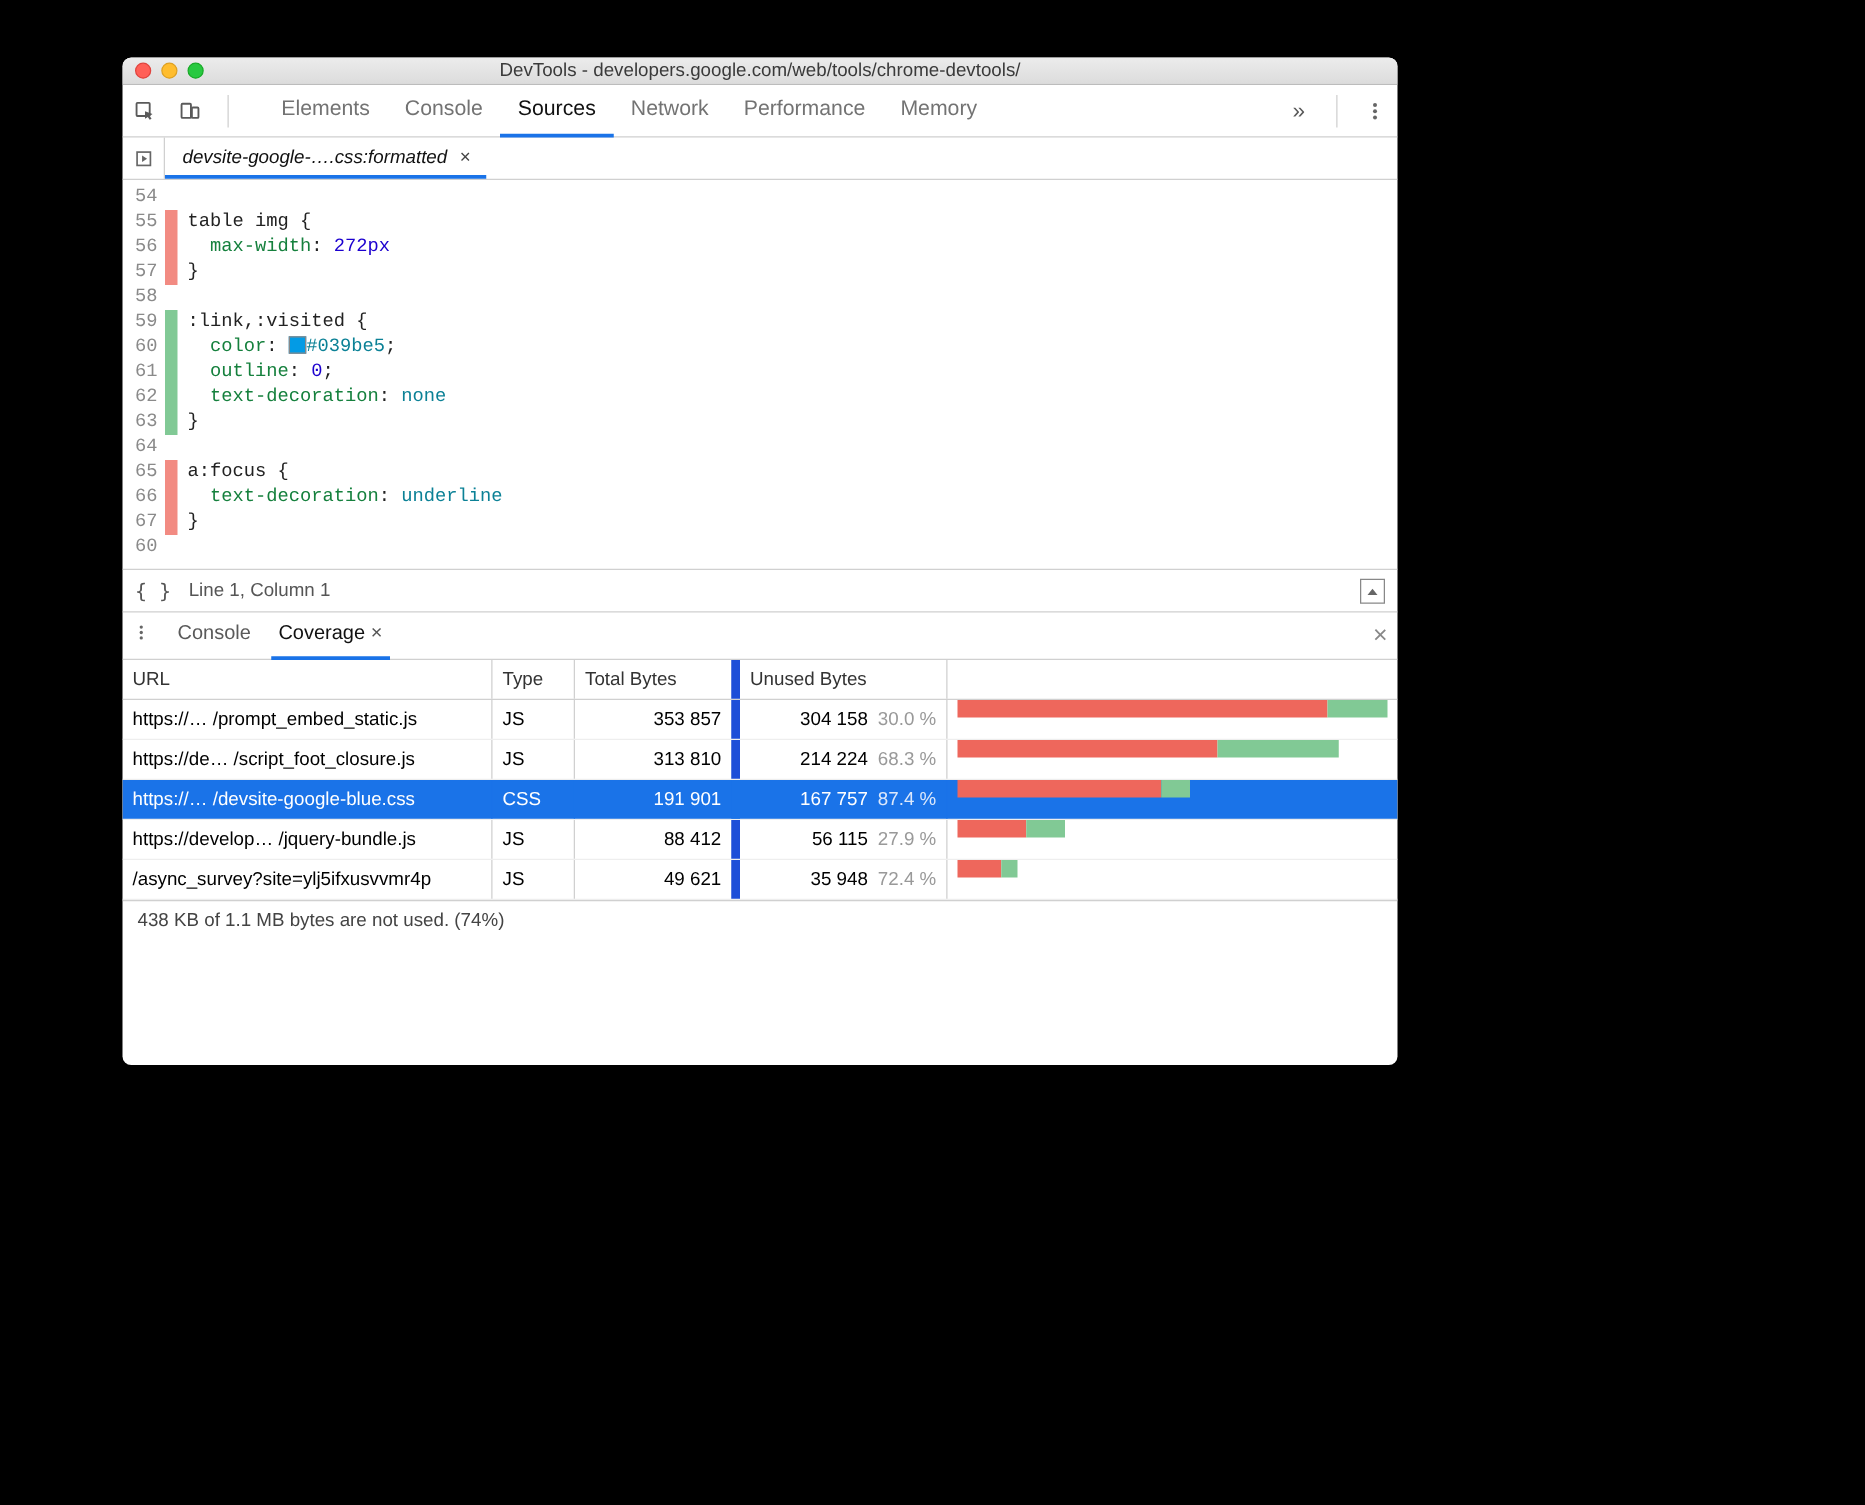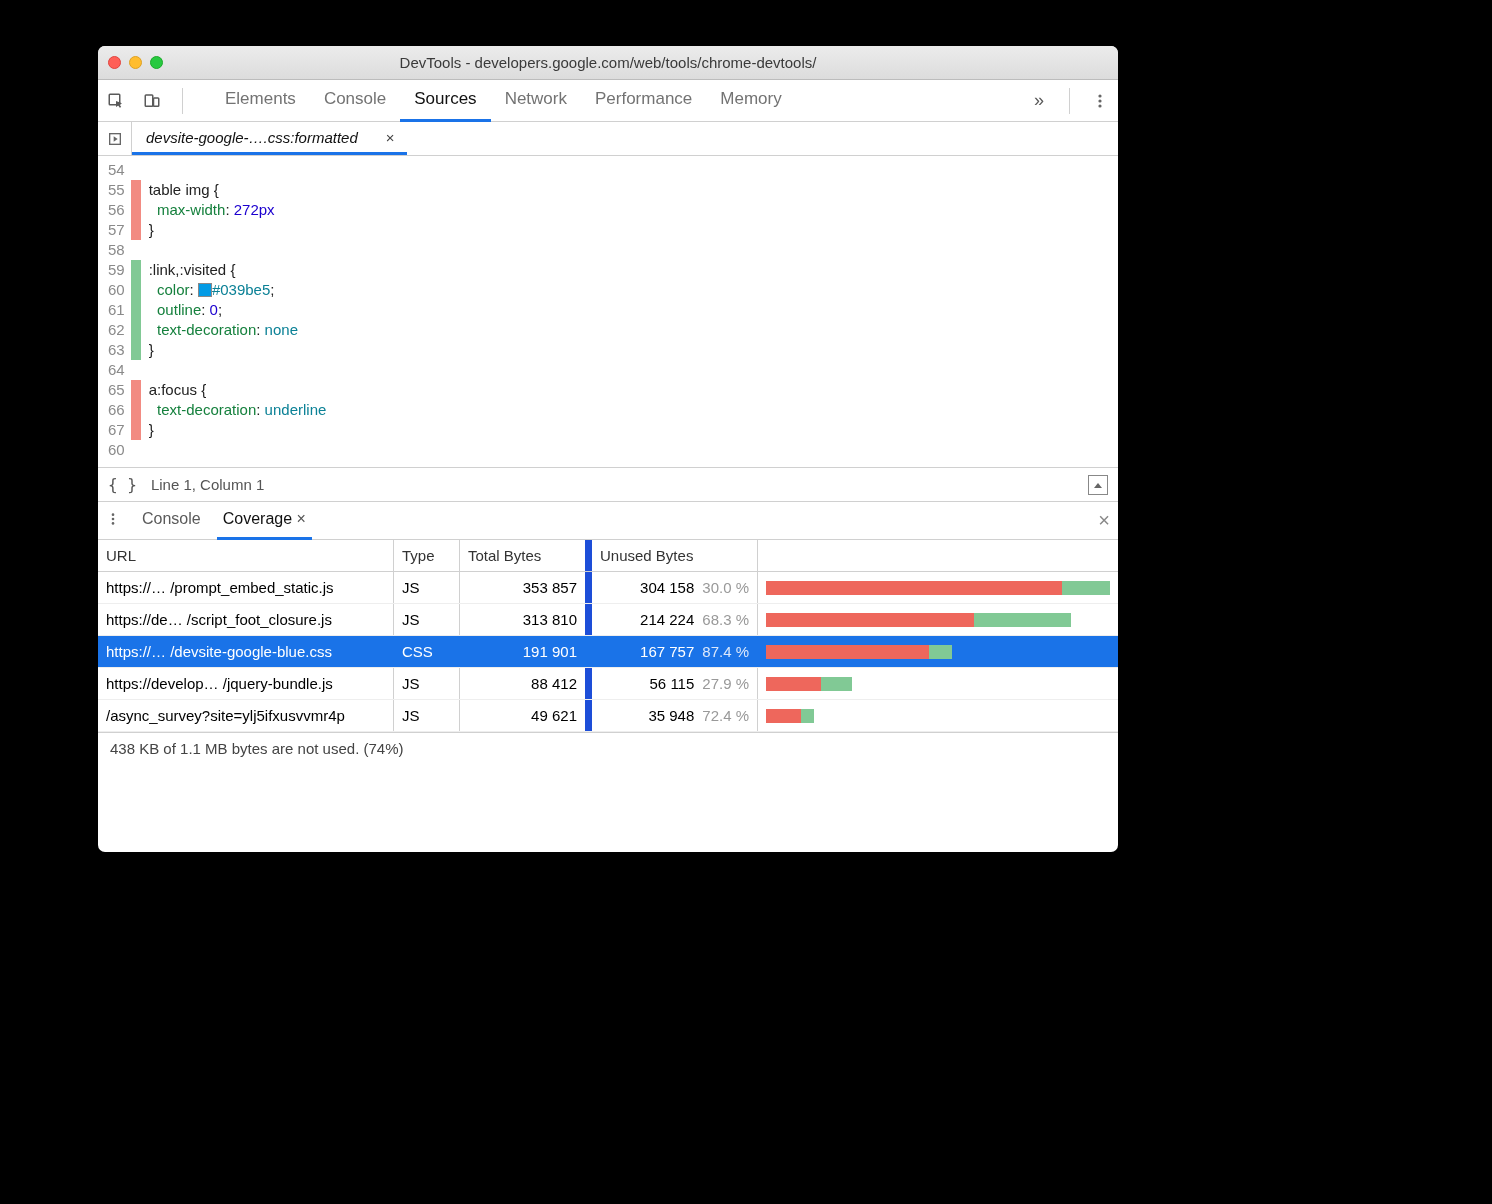--- a/index.html
+++ b/index.html
@@ -19,21 +19,21 @@
     height: 806px;
     background: #fff;
     border-radius: 7px;
     box-shadow: 0 20px 60px rgba(0,0,0,0.6);
     overflow: hidden;
     display: flex;
     flex-direction: column;
   }
   
   .titlebar {
-    height: 34px;
+    height: 22px;
     background: linear-gradient(#ececec, #dcdcdc);
     border-bottom: 1px solid #bcbcbc;
     display: flex;
     align-items: center;
     padding: 0 10px;
     gap: 8px;
     position: relative;
   }
   .traffic { display: flex; gap: 8px; }
   .dot { width: 13px; height: 13px; border-radius: 50%; }
@@ -73,32 +73,32 @@
   }
   .file-tab-row .nav-box {
     width: 34px; height:100%;
     display:flex;align-items:center;justify-content:center;
     border-right:1px solid #d0d0d0;
   }
   .file-tab-row .nav-box svg { width:16px;height:16px; color:#666;}
   .file-tab {
     height:100%;
     padding: 0 12px 0 14px;
-    display:flex;align-items:center;gap:28px;
+    display:flex;align-items:center;gap:10px;
     border-bottom:3px solid #1a73e8;
     color:#111;
     font-style: italic;
   }
   .file-tab .close { font-style: normal; color:#444; cursor:pointer; }
 
   
   .code-pane {
     flex: 0 0 312px;
     display:flex;
-    font-family: Liberation Sans, sans-serif;
+    font-family: Liberation Mono, monospace;
     font-size: 15px;
     line-height: 20px;
     overflow:hidden;
     border-bottom:1px solid #d0d0d0;
     position:relative;
   }
   .gutter {
     text-align:right;
     color:#8a8a8a;
     padding: 4px 6px 0 10px;
@@ -154,21 +154,21 @@
     color:#555;
   }
   .rec-dot { width:16px;height:16px;border-radius:50%; background:#d93025; box-shadow:0 0 0 2px #fbd6d3; }
   .cov-toolbar svg { width:18px;height:18px; color:#888; }
   .vsep { width:1px;height:22px;background:#d0d0d0; }
   .url-filter { color:#999; font-style:italic; flex:0 0 180px; }
   .chk { width:16px;height:16px;border:1.5px solid #aaa;border-radius:3px; }
 
   
   .cov-table { flex:1; display:flex; flex-direction:column; font-size:15px; }
-  .cov-head, .cov-row { display:flex; align-items:center; height:32px; }
+  .cov-head, .cov-row { display:flex; align-items:flex-start; height:32px; }
   .cov-head { border-bottom:1px solid #d0d0d0; color:#333; }
   .cov-row  { border-bottom:1px solid #eee; }
   .c-url { flex:0 0 296px; padding:0 8px; overflow:hidden; white-space:nowrap; border-right:1px solid #d0d0d0; height:100%; display:flex;align-items:center;}
   .c-type{ flex:0 0 66px; padding:0 8px; border-right:1px solid #d0d0d0; height:100%; display:flex;align-items:center;}
   .c-total{flex:0 0 132px; padding:0 8px; text-align:right; justify-content:flex-end; border-right:7px solid #1d4ed8; height:100%; display:flex;align-items:center;}
   .c-unused{flex:0 0 166px; padding:0 8px; text-align:right; justify-content:flex-end; border-right:1px solid #d0d0d0; height:100%; display:flex;align-items:center; gap:8px;}
   .c-unused .pct { color:#999; }
   .c-vis { flex:1; padding:0 8px; display:flex;align-items:center; }
   .bar { height:14px; display:flex; width:100%; }
   .bar .u { background:#ee675c; }

